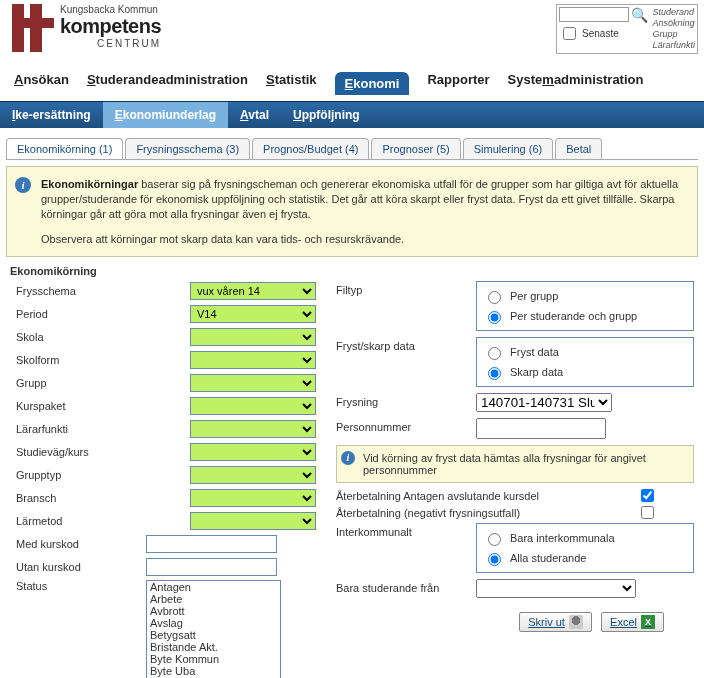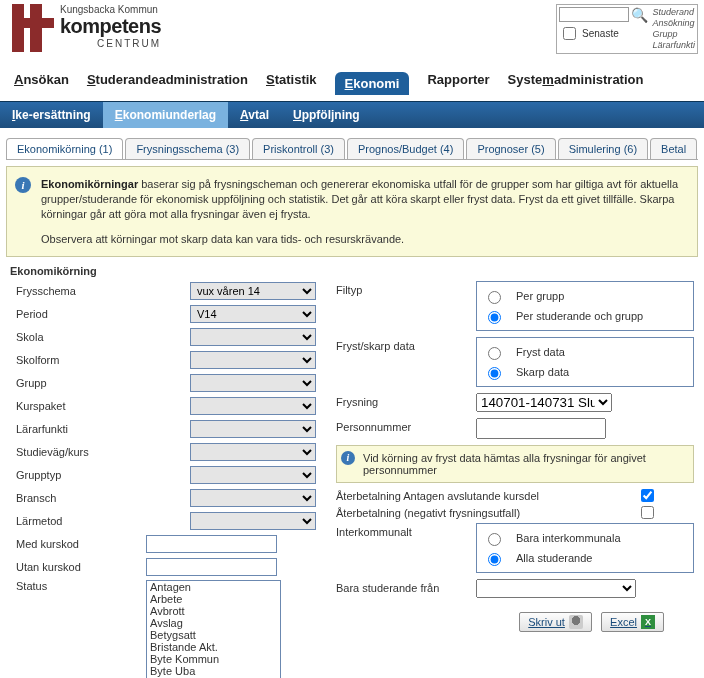--- a/index.html
+++ b/index.html
@@ -88,34 +88,34 @@
 
   .form-area { display:flex; padding:0 10px 10px 16px; gap:20px; }
   .col-left { width: 300px; }
   .col-right { flex:1; }
 
   .row { display:flex; align-items:center; margin-bottom:3px; min-height:20px; }
   .row .lbl { width:130px; color:#333; }
   .row select, .row input[type=text] {
     border:1px solid #6b88b0; font-size:11px; height:18px; padding:0 2px;
   }
-  .row select { width:128px; background:#e5e5e5;margin-left:46px; }
+  .row select { width:128px; background:#bef264;margin-left:46px; }
   .row input[type=text]{ width:131px; }
 
   .status-list {
     width:135px; height:130px; border:1px solid #6b88b0; overflow-y:scroll;
     font-size:11px; background:#fff;
   }
   .status-list div { padding:0 3px; white-space:nowrap; }
 
   .radio-group {
     border:1px solid #6b88b0; padding:4px 6px;
   }
   .radio-row {
-    display:flex; align-items:center; gap:12px; padding:2px 0; font-size:11px;
+    display:flex; align-items:center; gap:6px; padding:2px 0; font-size:11px;
   }
   .right-row { display:flex; align-items:flex-start; margin-bottom:6px; }
   .right-row .rlbl { width:140px; padding-top:3px; }
   .right-row .rctrl { flex:1; }
 
   .hint-box {
     border:1px solid #c8c8a0; background:#fafada; padding:6px 6px 6px 26px;
     position:relative; font-size:11px; color:#333; margin-bottom:6px;
   }
   .hint-box .info-icon {
@@ -186,21 +186,20 @@
 <div class="subnav">
   <div class="item"><u>I</u>ke-ersättning</div>
   <div class="item active"><u>E</u>konomiunderlag</div>
   <div class="item"><u>A</u>vtal</div>
   <div class="item"><u>U</u>ppföljning</div>
 </div>
 
 <div class="tabs">
   <div class="tab active">Ekonomikörning (1)</div>
   <div class="tab">Frysningsschema (3)</div>
-  <div class="tab">Priskontroll (3)</div>
   <div class="tab">Prognos/Budget (4)</div>
   <div class="tab">Prognoser (5)</div>
   <div class="tab">Simulering (6)</div>
   <div class="tab">Betal</div>
 </div>
 
 <div class="info-panel">
   <div class="info-icon">i</div>
   <b class="title">Ekonomikörningar</b><span> baserar sig på frysningscheman och genererar ekonomiska utfall för de grupper som har giltiga avt för aktuella grupper/studerande för ekonomisk uppföljning och statistik. Det går att köra skarpt eller fryst data. Fryst da ett givet tillfälle. Skarpa körningar går att göra mot alla frysningar även ej frysta.</span>
   <span class="obs">Observera att körningar mot skarp data kan vara tids- och resurskrävande.</span>

